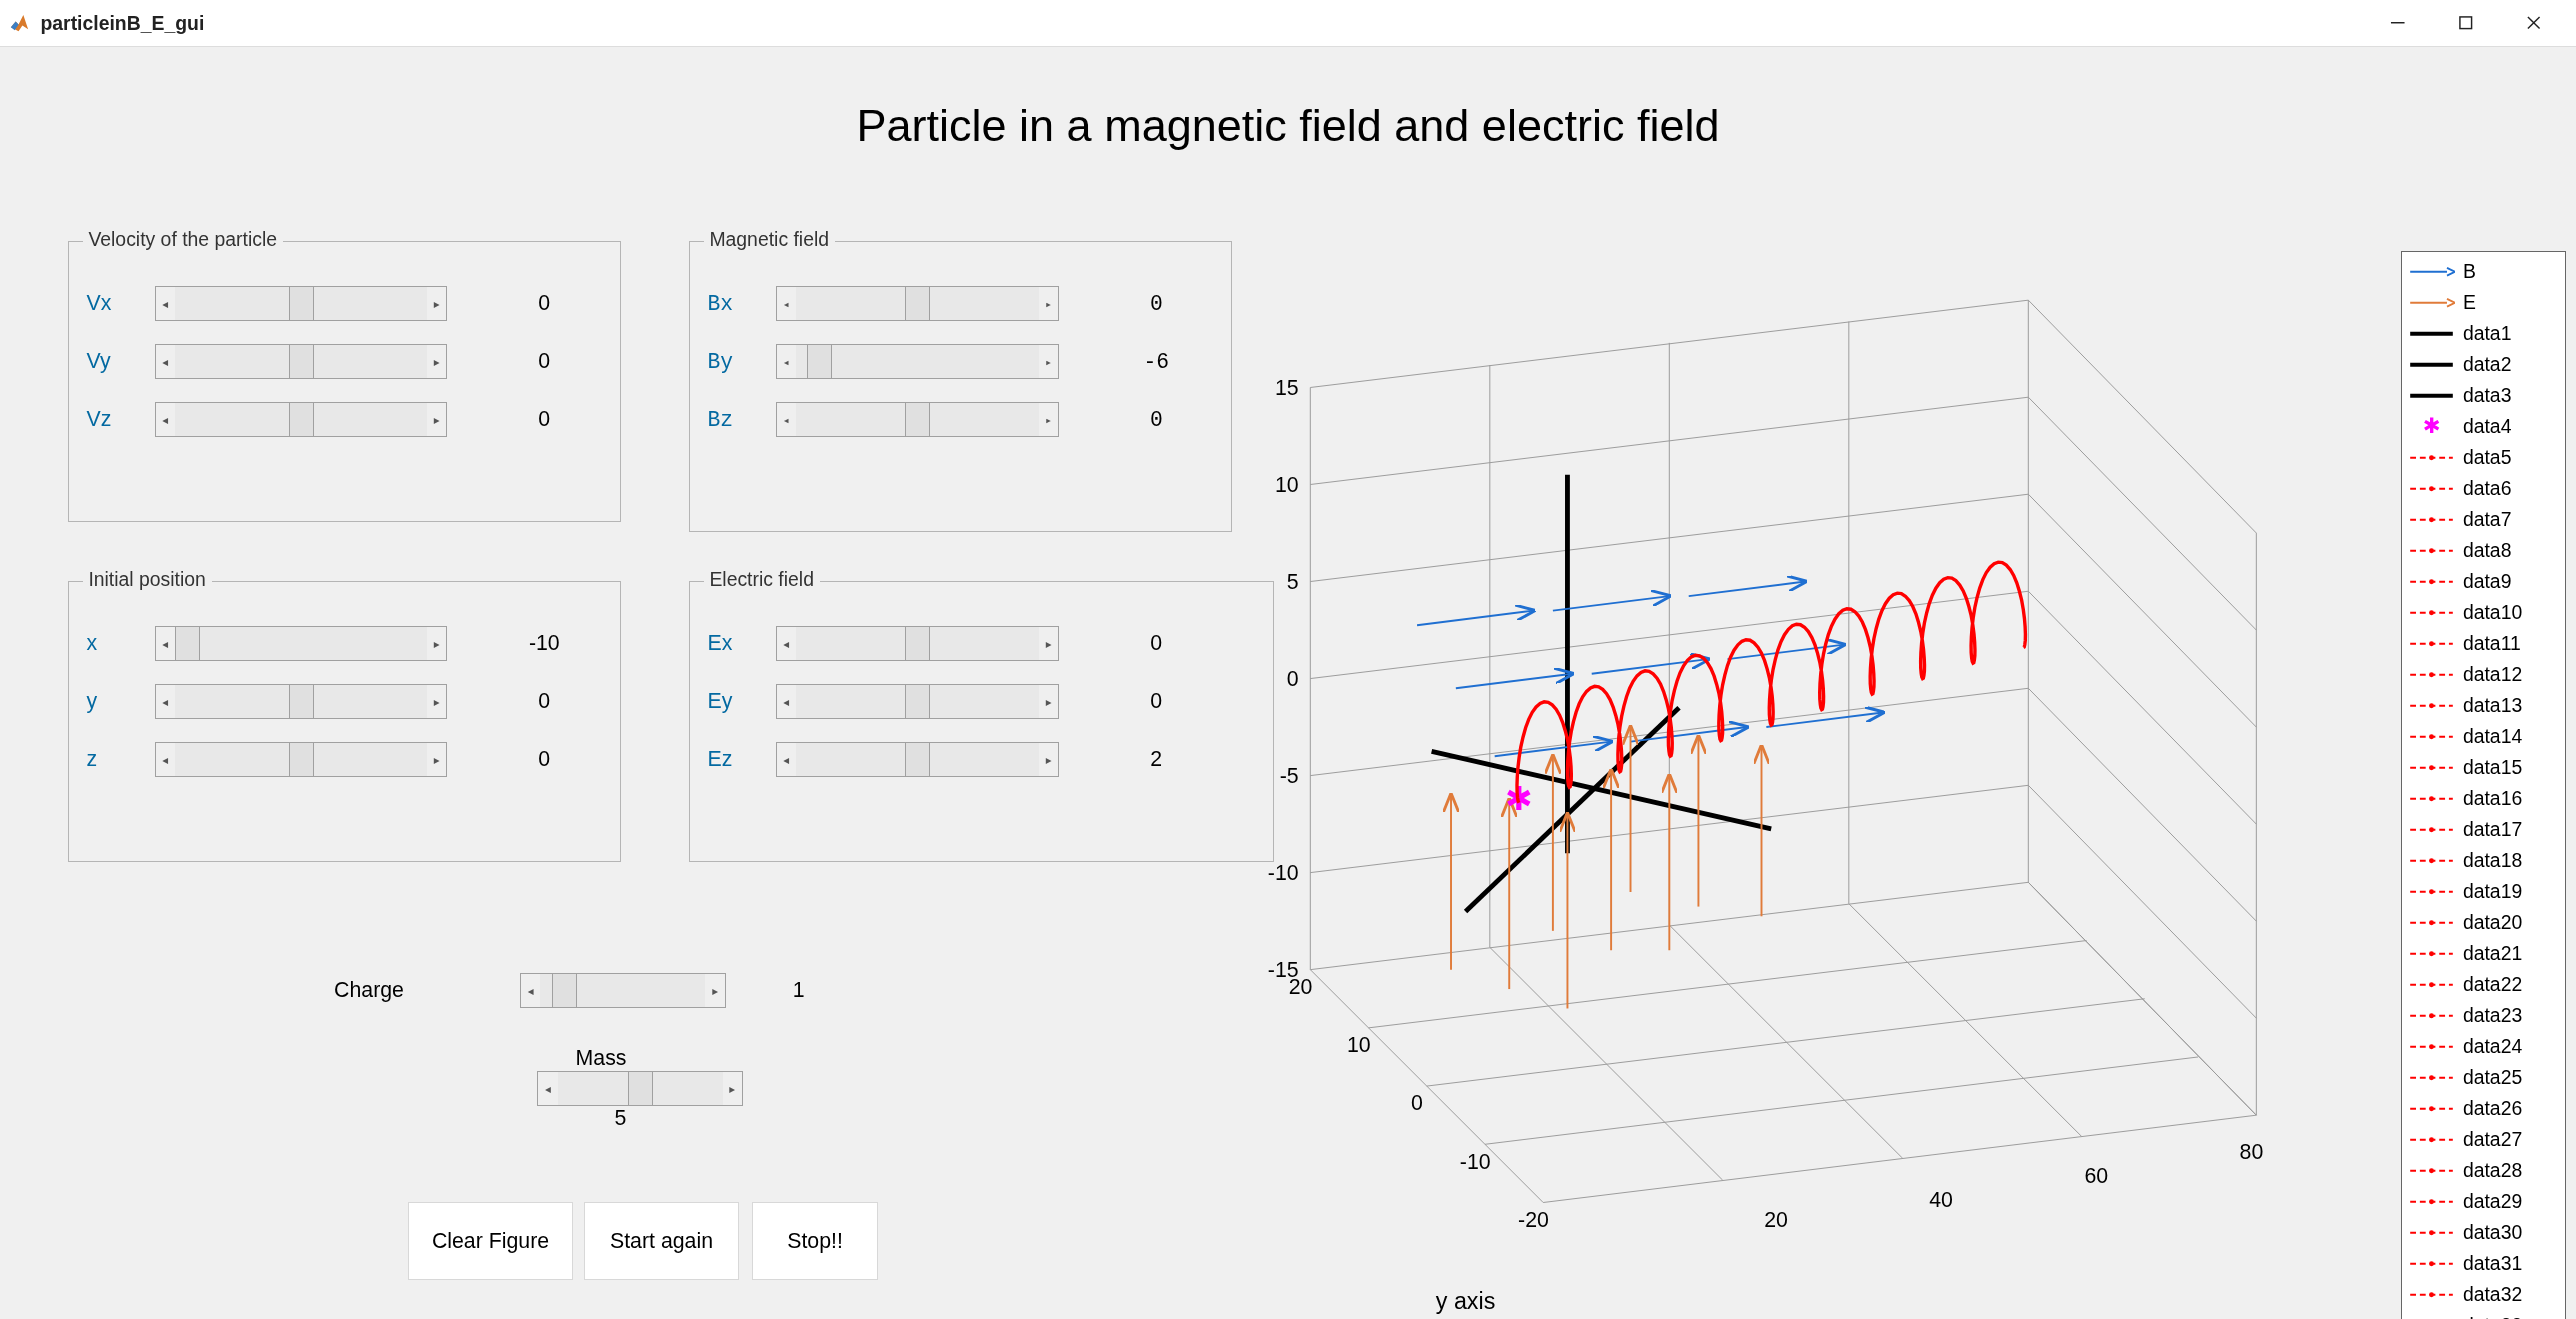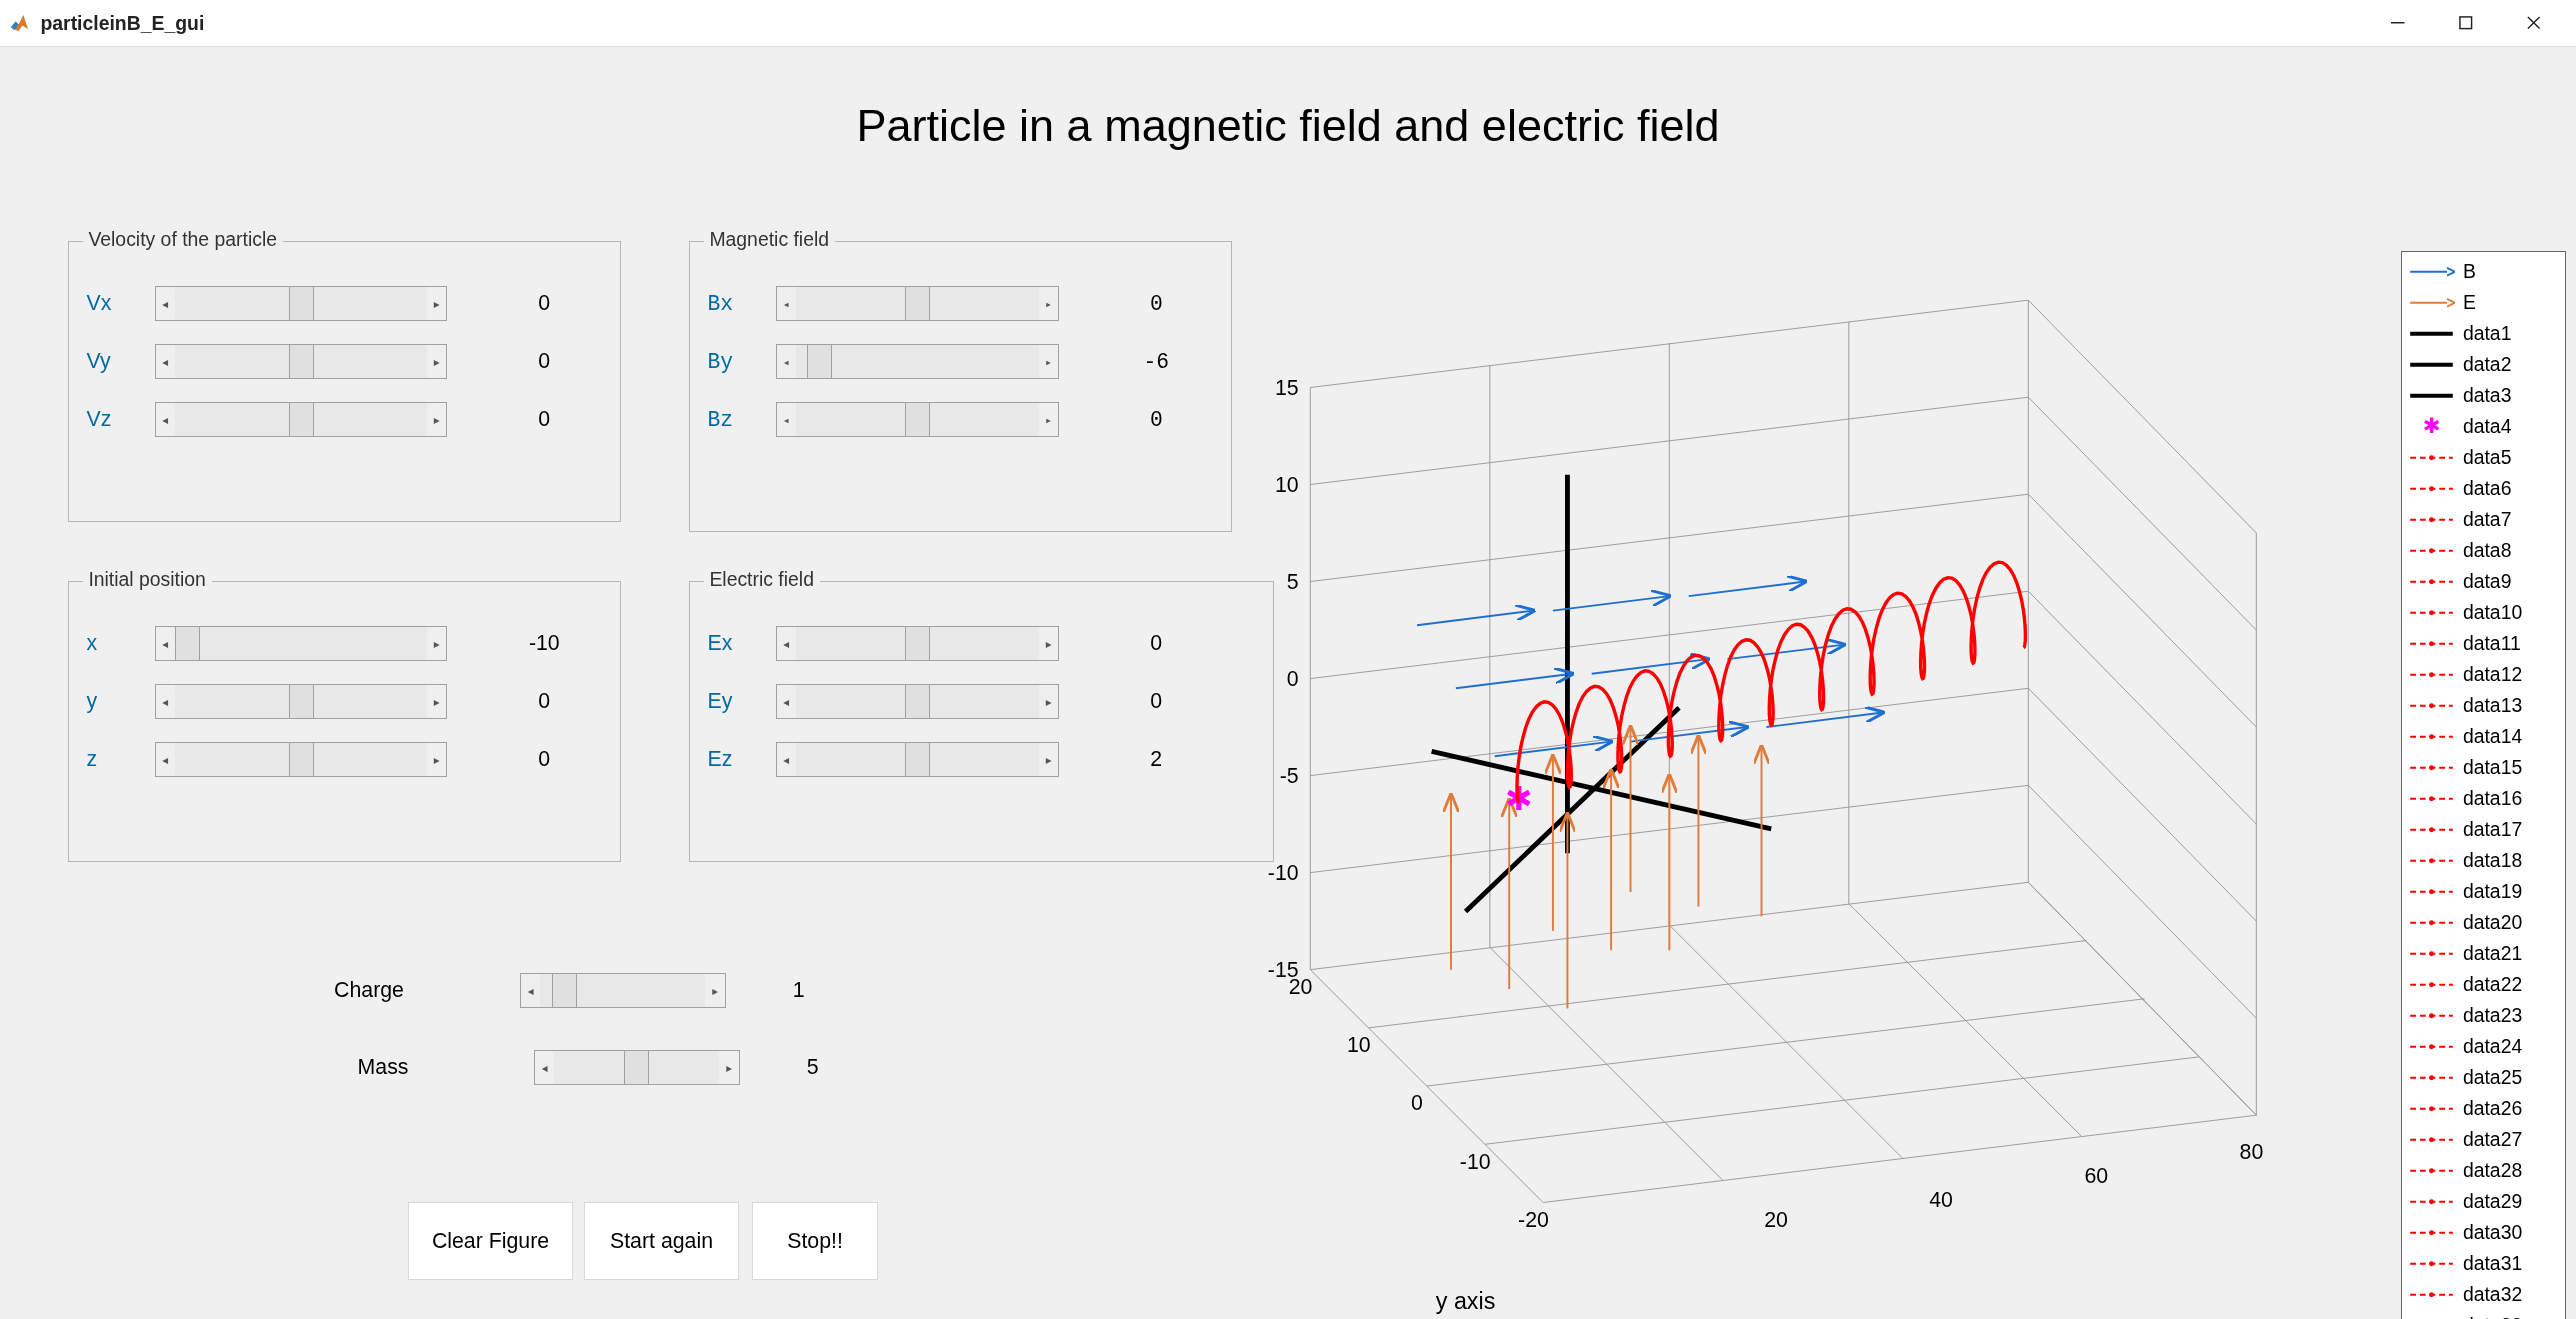--- a/index.html
+++ b/index.html
@@ -391,21 +391,21 @@
   <div class="slider" style="margin-left: 78px;">
         <div class="arrow">◂</div>
         <div class="track" style="width: 165px;">
           <div class="thumb" style="left: 11.2px;"></div>
         </div>
         <div class="arrow">▸</div>
       </div>
       <span class="val">1</span>
     </div>
 
-  <div class="freerow" id="row-mass" style="left:310px; top:999px; width:582px;">
+  <div class="freerow" id="row-mass" style="left:310px; top:999px; width:582px;flex-direction:column;">
     <span class="lbl">Mass</span>
   <div class="slider" style="margin-left: 78px;">
         <div class="arrow">◂</div>
         <div class="track" style="width: 165px;">
           <div class="thumb" style="left: 70px;"></div>
         </div>
         <div class="arrow">▸</div>
       </div>
       <span class="val">5</span>
     </div>

